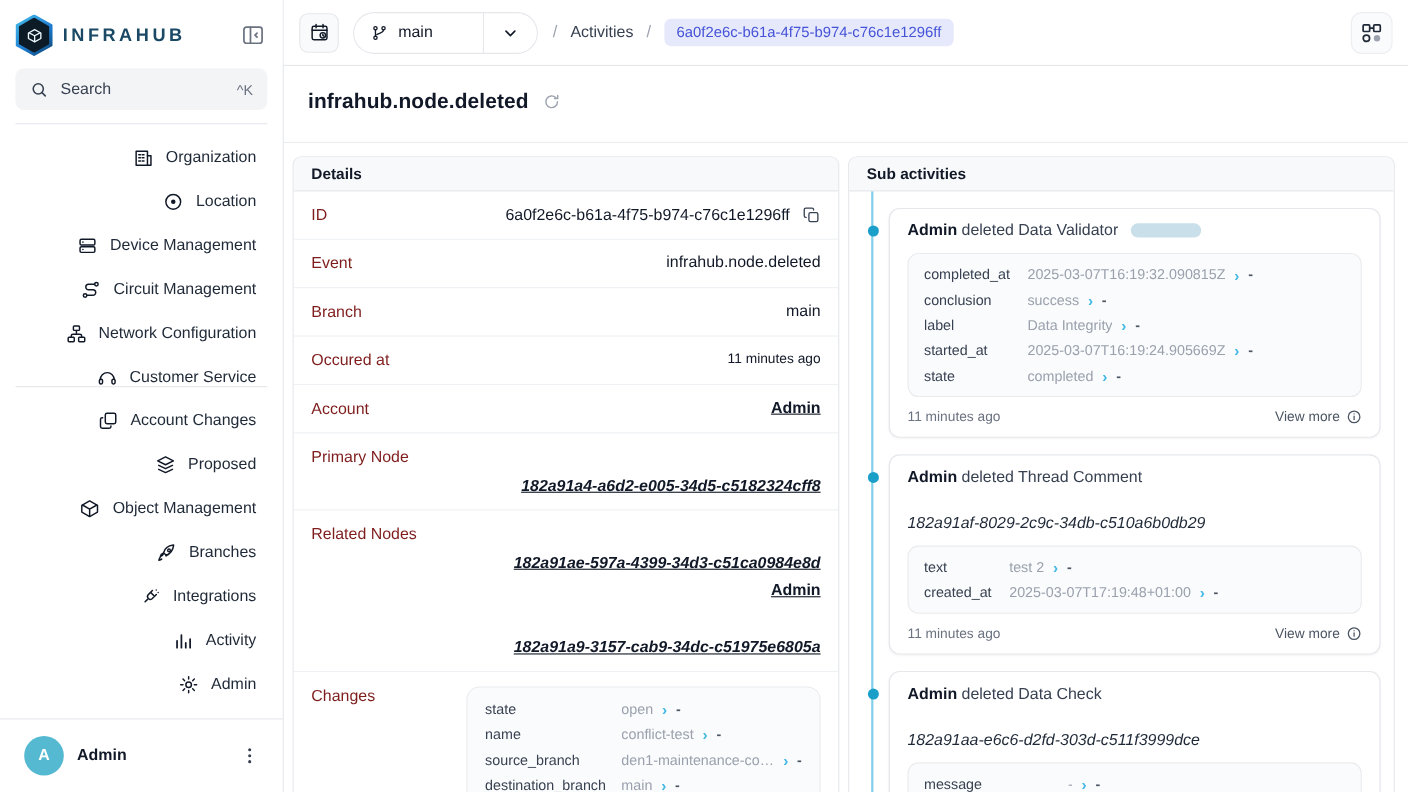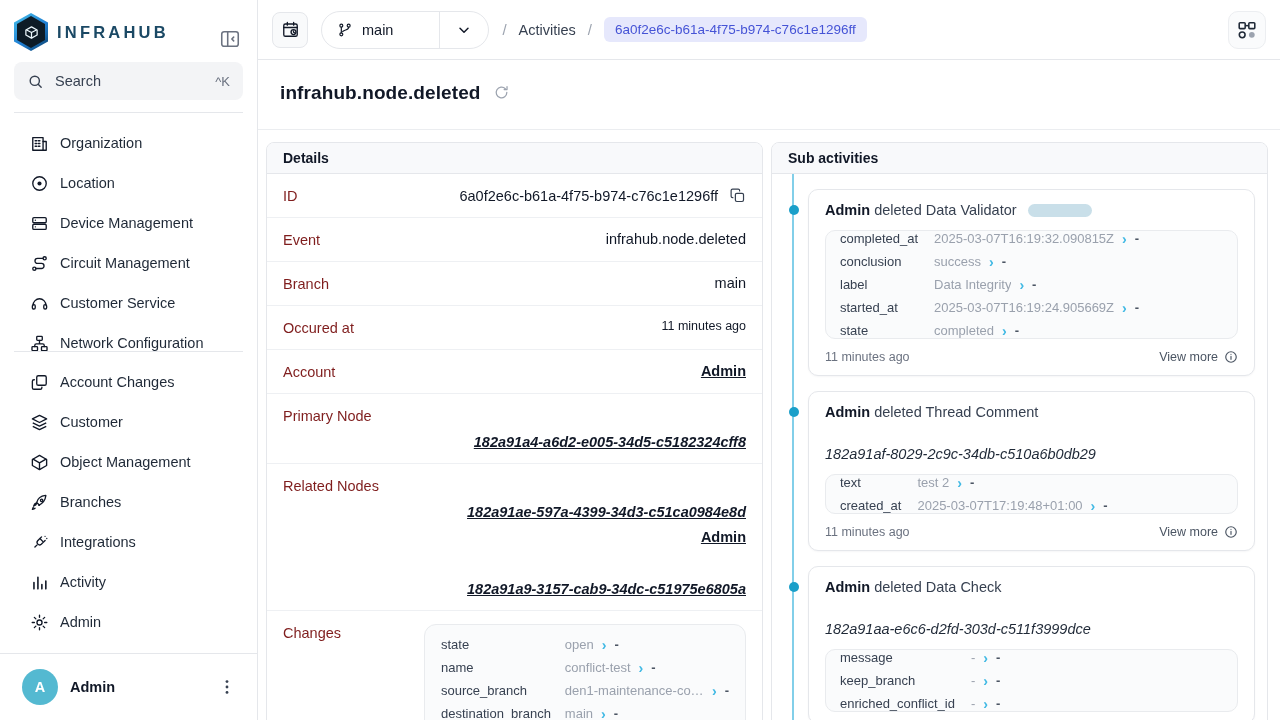--- a/index.html
+++ b/index.html
@@ -4,40 +4,40 @@
 <style>
   * { margin:0; padding:0; box-sizing:border-box; }
   html,body { width:1280px; height:720px; overflow:hidden; background:#fff;
     font-family:"Liberation Sans","DejaVu Sans",sans-serif; color:#1f2937; }
   svg { display:block; }
 
   .app { display:flex; width:1280px; height:720px; }
 
   
   .sidebar { width:258px; min-width:258px; border-right:1px solid #e5e7eb; display:flex; flex-direction:column; background:#fff; }
-  .sb-header { display:flex; align-items:flex-end; justify-content:space-between; padding:13px 14px 11px 14px; }
+  .sb-header { display:flex; align-items:center; justify-content:space-between; padding:13px 14px 11px 14px; }
   .logo { display:flex; align-items:center; gap:9px; cursor:pointer; }
   .logo-badge { width:34px; height:38px; clip-path:polygon(50% 0,100% 25%,100% 75%,50% 100%,0 75%,0 25%);
     background:linear-gradient(140deg,#49c0e8 0%,#1f7fd4 55%,#0b3e66 100%); position:relative; }
   .logo-badge .inner { position:absolute; inset:3px; clip-path:polygon(50% 0,100% 25%,100% 75%,50% 100%,0 75%,0 25%);
     background:#0d1b26; display:flex; align-items:center; justify-content:center; }
   .logo-text { font-weight:800; font-size:16.5px; letter-spacing:3.2px; color:#1b4965; }
   .collapse-btn { width:24px; height:24px; border:none; background:none; cursor:pointer; color:#6b7280; }
 
   .search { margin:0 14px 12px 14px; height:38px; background:#f3f4f6; border-radius:8px; display:flex; align-items:center;
     gap:11px; padding:0 13px; cursor:pointer; }
   .search-text { font-size:14.5px; color:#374151; flex:1; }
   .search-kbd { font-size:13px; color:#6b7280; }
 
   .divider { border:0; border-top:1px solid #e5e7eb; margin:0 14px; }
 
   .menu { padding:10px 14px 0 14px; }
   .menu-group-1 { height:238px; overflow:hidden; padding-bottom:0; }
   .menu-item { height:40px; display:flex; align-items:center; gap:11px; padding:0 10px 0 16px; border-radius:8px;
-    font-size:14.5px; color:#1f2937; cursor:pointer; }
+    font-size:14.5px; color:#1f2937; cursor:pointer;justify-content:flex-end; }
   .menu-item .mi { width:19px; height:19px; color:#111827; flex:none; }
 
   .sb-spacer { flex:1; }
   .sidebar-user { border-top:1px solid #e5e7eb; display:flex; align-items:center; gap:12px; padding:15px 18px 15px 22px; }
   .avatar { width:36px; height:36px; border-radius:50%; background:#54b9d1; color:#fff; display:flex; align-items:center;
     justify-content:center; font-size:14.5px; font-weight:600; }
   .user-name { font-weight:700; font-size:14.5px; color:#111827; flex:1; }
   .kebab { width:22px; height:22px; background:none; border:none; cursor:pointer; }
 
   
@@ -91,21 +91,21 @@
   .sa-panel { flex:1; min-width:0; height:600px; display:flex; flex-direction:column; }
   .sa-body { position:relative; flex:1; padding:15px 12px 0 36px; }
   .sa-line { position:absolute; left:20px; top:0; bottom:0; width:2px; background:#82cfe9; }
   .sa-card { position:relative; border:1px solid #e5e7eb; border-radius:10px; background:#fff; padding:12px 16px 11px 16px;
     margin-bottom:15px; box-shadow:0 1px 2px rgba(16,24,40,.04); }
   .sa-dot { position:absolute; left:-20px; top:15px; width:10px; height:10px; border-radius:50%; background:#1a9fc9; }
   .sa-title { font-size:14.5px; color:#374151; }
   .sa-actor { font-weight:700; color:#111827; }
   .skeleton { display:inline-block; width:64px; height:13px; border-radius:7px; background:#c9dfe9; vertical-align:-2px; margin-left:7px; }
   .sa-subtitle { margin-top:26px; font-size:14.5px; font-style:italic; color:#1f2937; }
-  .sa-box { margin-top:12px; background:#fafbfc; border:1px solid #e9ebee; border-radius:10px; padding:0 14px; }
+  .sa-box { margin-top:12px; background:#fafbfc; border:1px solid #e9ebee; border-radius:10px; padding:11px 14px; }
   .sa-box .chg-grid { font-size:13px; row-gap:8px; column-gap:16px; }
   .sa-footer { display:flex; justify-content:space-between; align-items:center; margin-top:11px; }
   .sa-time { font-size:12.5px; color:#6b7280; }
   .view-more { display:flex; align-items:center; gap:6px; font-size:12.5px; color:#4b5563; background:none; border:none; cursor:pointer; }
 </style>
 </head>
 <body>
 
 <div class="app">
 
@@ -181,38 +181,38 @@
             <circle cx="18.5" cy="5.5" r="2"></circle>
               <circle cx="5.5" cy="18.5" r="2"></circle>
             <path d="M16.5 5.5H9.5a3.2 3.2 0 0 0 0 6.4h5a3.2 3.2 0 0 1 0 6.4H7.5"></path>
           </svg>
           </span>
         <span>Circuit Management</span>
       </div>
       <div class="menu-item">
         <span class="mi">
           <svg width="19" height="19" viewBox="0 0 24 24" fill="none" stroke="currentColor" stroke-width="1.7" stroke-linecap="round" stroke-linejoin="round">
-            <path d="M4 14a8 8 0 0 1 16 0"></path>
-              <rect x="3" y="13.5" width="3.6" height="5.5" rx="1.6"></rect>
-              <rect x="17.4" y="13.5" width="3.6" height="5.5" rx="1.6"></rect>
-          </svg>
-          </span>
-        <span>Customer Service</span>
-      </div>
-      <div class="menu-item">
-        <span class="mi">
-          <svg width="19" height="19" viewBox="0 0 24 24" fill="none" stroke="currentColor" stroke-width="1.7" stroke-linecap="round" stroke-linejoin="round">
             <rect x="8.5" y="3" width="7" height="5" rx="1"></rect>
               <rect x="2.5" y="16" width="7" height="5" rx="1"></rect>
               <rect x="14.5" y="16" width="7" height="5" rx="1"></rect>
             <path d="M12 8v4.5M6 16v-1.5a2 2 0 0 1 2-2h8a2 2 0 0 1 2 2V16"></path>
           </svg>
           </span>
         <span>Network Configuration</span>
       </div>
+      <div class="menu-item">
+        <span class="mi">
+          <svg width="19" height="19" viewBox="0 0 24 24" fill="none" stroke="currentColor" stroke-width="1.7" stroke-linecap="round" stroke-linejoin="round">
+            <path d="M4 14a8 8 0 0 1 16 0"></path>
+              <rect x="3" y="13.5" width="3.6" height="5.5" rx="1.6"></rect>
+              <rect x="17.4" y="13.5" width="3.6" height="5.5" rx="1.6"></rect>
+          </svg>
+          </span>
+        <span>Customer Service</span>
+      </div>
     </nav>
 
     <hr class="divider">
 
     <nav class="menu">
       <div class="menu-item">
         <span class="mi">
           <svg width="19" height="19" viewBox="0 0 24 24" fill="none" stroke="currentColor" stroke-width="1.7" stroke-linecap="round" stroke-linejoin="round">
             <rect x="8.5" y="3.5" width="12" height="12" rx="2"></rect>
             <path d="M5.5 8.5H5a2 2 0 0 0-2 2v8a2 2 0 0 0 2 2h8a2 2 0 0 0 2-2v-.5"></path>
@@ -221,21 +221,21 @@
         <span>Account Changes</span>
       </div>
       <div class="menu-item">
         <span class="mi">
           <svg width="19" height="19" viewBox="0 0 24 24" fill="none" stroke="currentColor" stroke-width="1.7" stroke-linejoin="round">
             <path d="M12 3l9 4.5-9 4.5-9-4.5L12 3z"></path>
               <path d="M3.5 12.5L12 16.5l8.5-4"></path>
               <path d="M3.5 17L12 21l8.5-4"></path>
           </svg>
           </span>
-        <span>Customer</span>
+        <span>Proposed</span>
       </div>
       <div class="menu-item">
         <span class="mi">
           <svg width="19" height="19" viewBox="0 0 24 24" fill="none" stroke="currentColor" stroke-width="1.7" stroke-linejoin="round">
             <path d="M21 8.2v7.6l-9 5.2-9-5.2V8.2L12 3l9 5.2z"></path>
               <path d="M3.3 7.4L12 12.4l8.7-5M12 12.4V21"></path>
           </svg>
           </span>
         <span>Object Management</span>
       </div>

